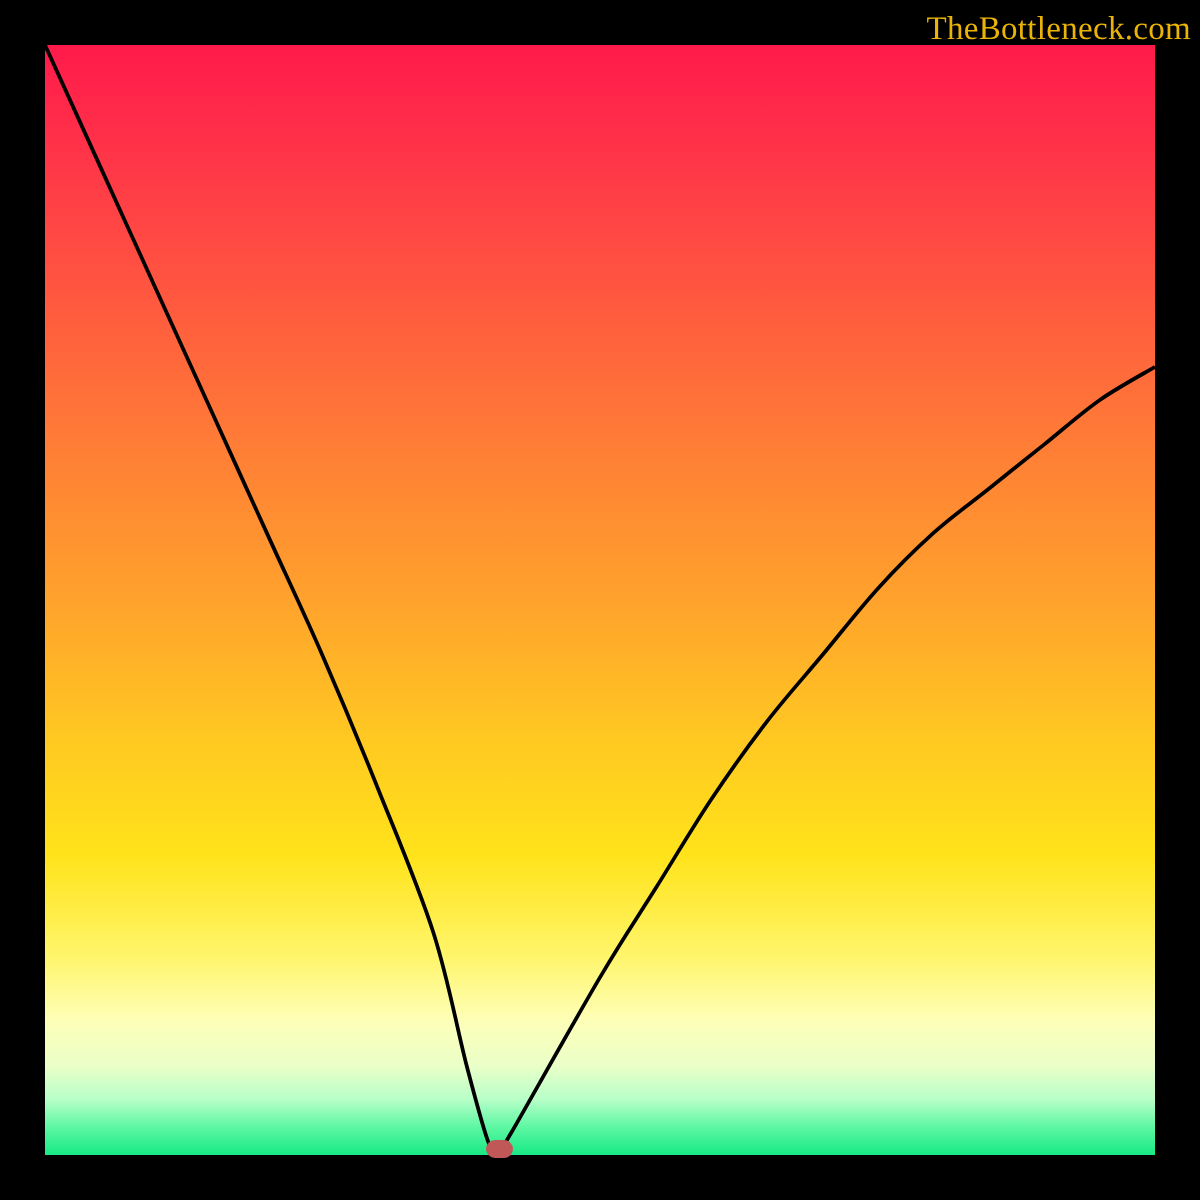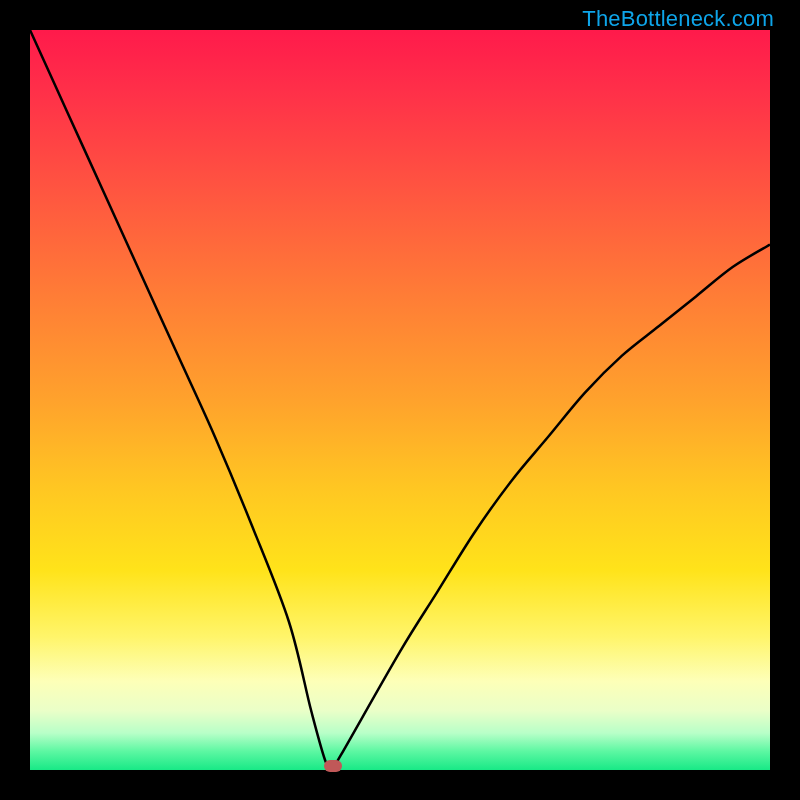--- a/index.html
+++ b/index.html
@@ -13,26 +13,27 @@
   }
   .frame {
     position: relative;
     width: 800px;
     height: 800px;
     background: #000;
   }
   .watermark {
     position: absolute;
     top: 6px;
-    right: 26px;
-    color: #0ea5e9;
+    right: 6px;
+    color: #eab308;
     font-size: 22px;
     font-weight: 500;
     letter-spacing: 0.2px;
     z-index: 10;
+    font-family: Liberation Serif, serif;
   }
   .plot {
     position: absolute;
     left: 30px;
     top: 30px;
     width: 740px;
     height: 740px;
   }
   .gradient {
     position: absolute;

